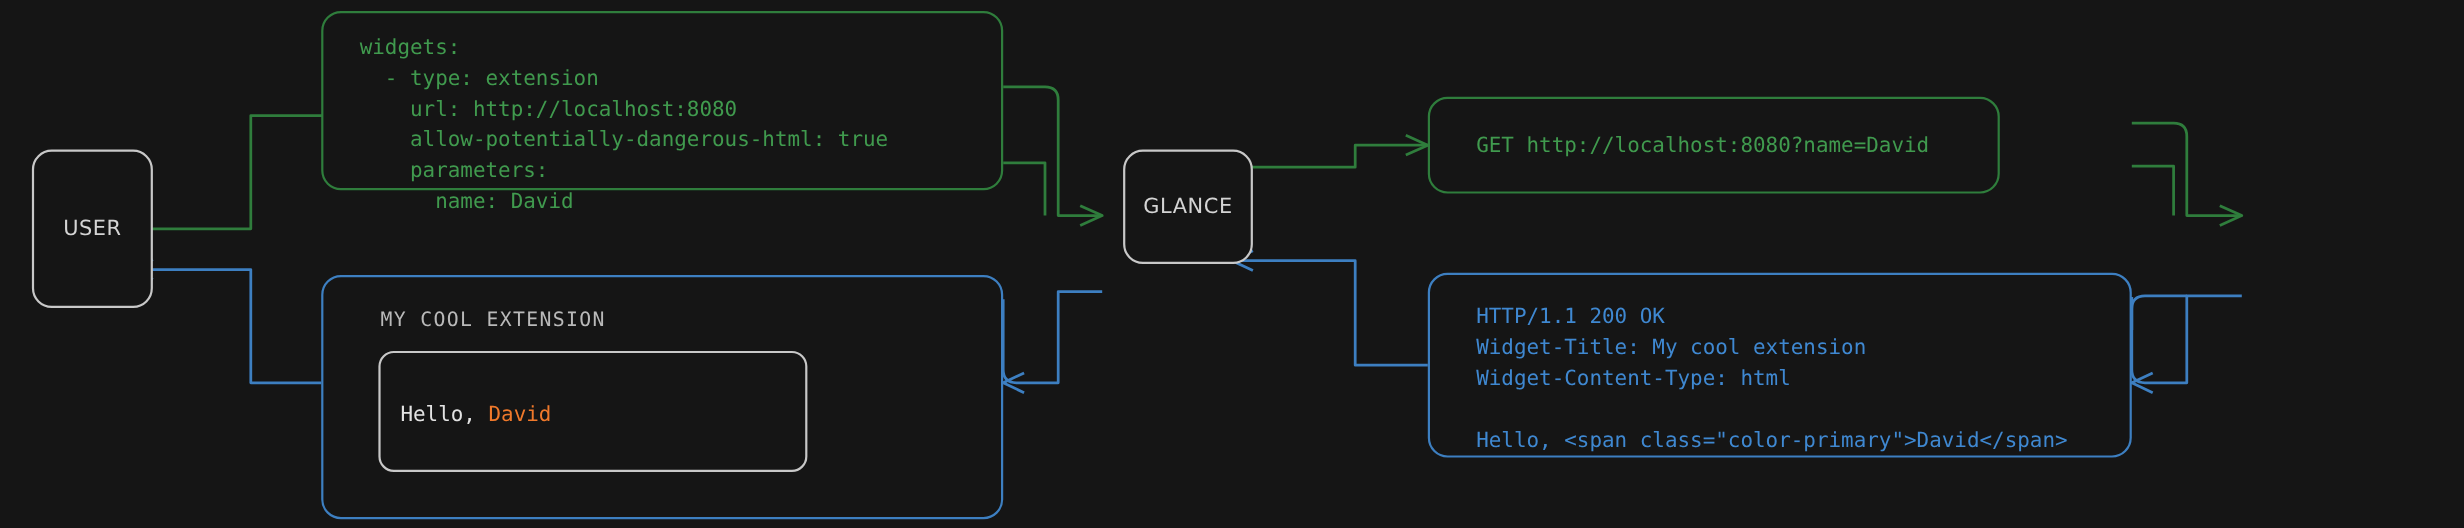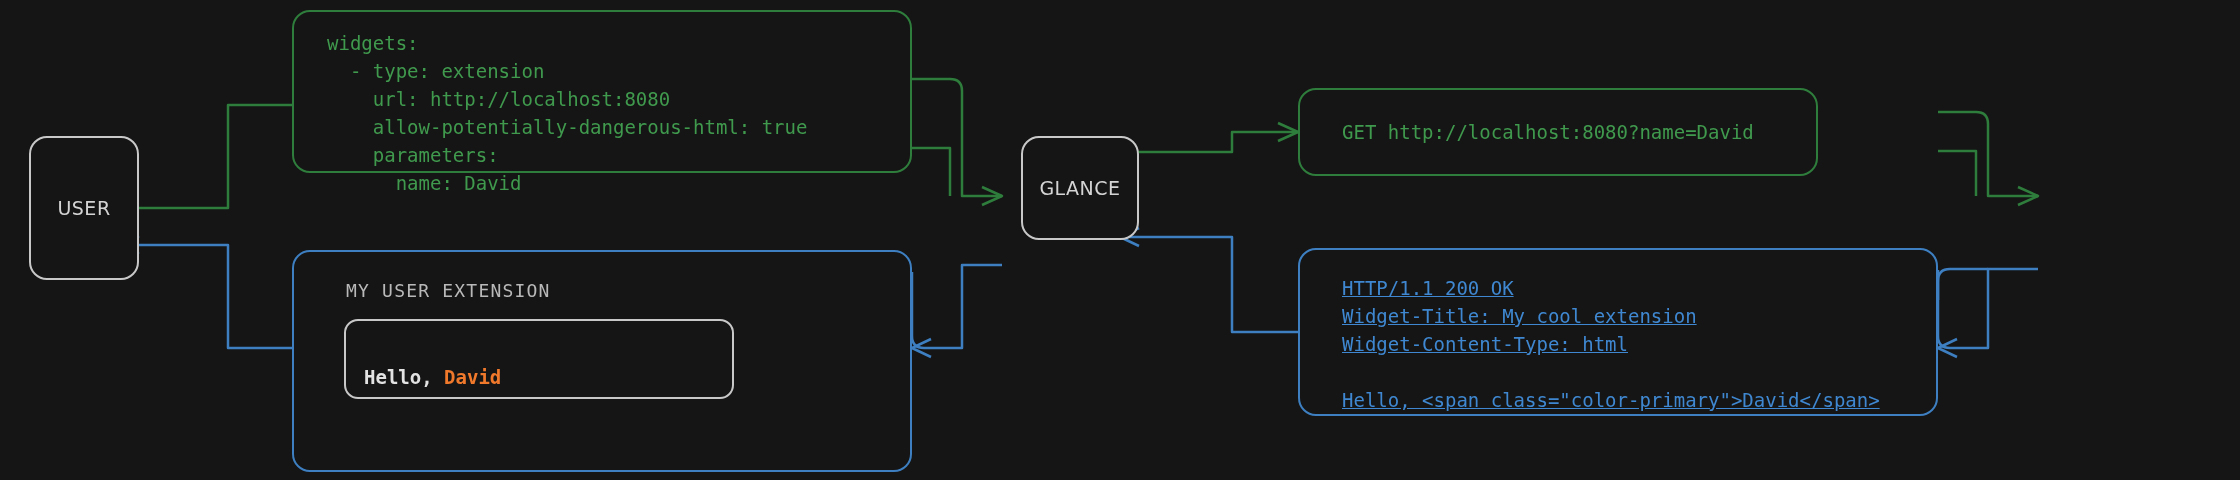--- a/index.html
+++ b/index.html
@@ -54,39 +54,39 @@
   .panel.blue  { border-color: #3d7fc1; }
 
   .code {
     margin: 0;
     font-family: "DejaVu Sans Mono", monospace;
     font-size: 19px;
     line-height: 28px;
     white-space: pre;
   }
   .code.green { color: #409a4e; }
-  .code.blue  { color: #3f88d1; text-decoration: underline; }
+  .code.blue  { color: #3f88d1; }
 
   #yaml-panel   { left: 292px; top: 10px;  width: 620px; height: 163px; text-decoration: underline; }
   #yaml-code    { position: absolute; left: 33px; top: 17px; }
 
   #get-panel    { left: 1298px; top: 88px; width: 520px; height: 88px; }
   #get-code     { position: absolute; left: 42px; top: 28px; }
 
   #widget-panel { left: 292px; top: 250px; width: 620px; height: 222px; }
   #widget-title {
     position: absolute; left: 52px; top: 28px;
     color: #b9b9b9; font-family: "DejaVu Sans Mono", monospace;
     font-size: 18px; letter-spacing: 1.2px; white-space: nowrap;
   }
   #widget-card {
     position: absolute; left: 50px; top: 67px;
-    width: 390px; height: 80px;
+    width: 390px; height: 110px;
     border: 2px solid #c8c8c8; border-radius: 14px;
-    box-sizing: border-box; background: #151515; font-weight: bold;
+    box-sizing: border-box; background: #151515;
   }
   #widget-card-text {
     position: absolute; left: 18px; top: 45px;
     font-family: "DejaVu Sans Mono", monospace;
     font-size: 19px; color: #e2e2e2; white-space: pre;
   }
   .accent { color: #f0792b; }
 
   #resp-panel   { left: 1298px; top: 248px; width: 640px; height: 168px; }
   #resp-code    { position: absolute; left: 42px; top: 24px; }
@@ -147,21 +147,21 @@
 
   <div class="panel blue" id="resp-panel">
     <pre class="code blue" id="resp-code">HTTP/1.1 200 OK
 Widget-Title: My cool extension
 Widget-Content-Type: html
 
 Hello, &lt;span class="color-primary"&gt;David&lt;/span&gt;</pre>
   </div>
 
   <div class="panel blue" id="widget-panel">
-    <div id="widget-title">MY USER EXTENSION</div>
+    <div id="widget-title">MY COOL EXTENSION</div>
     <div id="widget-card">
       <div id="widget-card-text"><span>Hello, </span><span class="accent">David</span></div>
     </div>
   </div>
 
   <div class="node" id="node-user">
     <span class="node-label">USER</span>
   </div>
 
   <div class="node" id="node-glance">

